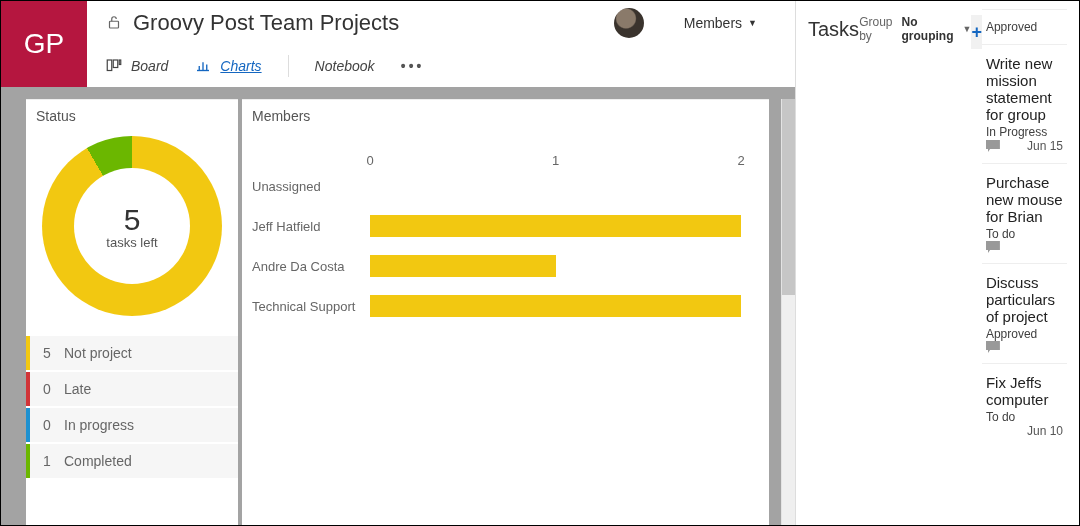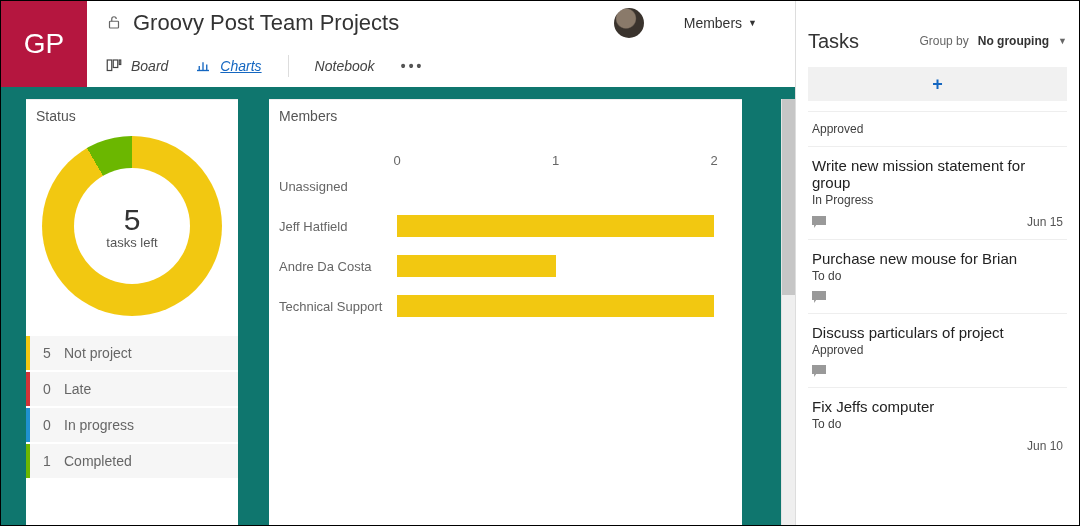--- a/index.html
+++ b/index.html
@@ -69,23 +69,23 @@
     color: #444; cursor: pointer;
   }
   .tab.active { color: #1567c1; text-decoration: underline; }
   .tab-divider { width: 1px; height: 22px; background: #ddd; }
   .more-dots { letter-spacing: 3px; font-weight: bold; color: #555; }
 
   
   .content-row {
     flex: 1;
     display: flex;
-    gap: 31px;
+    gap: 4px;
     padding: 12px 0 0 0;
-    background: #0f766e;
+    background: #a3a3a3;
     min-height: 0;
   }
   .card {
     background: #fff;
     border-top: 1px solid #eee;
   }
   .status-card {
     width: 212px;
     margin-left: 25px;
     display: flex;
@@ -134,41 +134,40 @@
     width: 14px; background: #efefef;
     display: flex; flex-direction: column;
     border-left: 1px solid #e3e3e3;
   }
   .vscroll .thumb { background: #c6c6c6; width: 100%; }
 
   
   .right-panel {
     width: 284px;
     border-left: 1px solid #ddd;
-    display: flex; flex-direction: column;
-    padding: 20px 12px 0 12px;
+    display: flex; flex-direction: row;
+    padding: 8px 12px 0 12px;
   }
   .rp-head { display: flex; align-items: center; height: 40px; }
   .rp-title { font-size: 20px; font-weight: 400; color: #333; flex: 1; }
   .rp-group { font-size: 12px; color: #666; display: flex; align-items: center; gap: 9px;}
   .rp-group-val { color: #333; font-weight: 600;}
   .add-task {
     height: 34px; background: #f1f1f1; color: #1567c1;
     display: flex; align-items: center; justify-content: center;
     font-size: 18px; font-weight: bold; margin: 6px 0 10px; cursor: pointer;
   }
   .task-card {
     border-top: 1px solid #eee;
     padding: 10px 4px 10px 4px;
   }
   .task-title { font-size: 15px; color: #222; margin-bottom: 2px;}
   .task-status { font-size: 12px; color: #404040; }
   .task-meta {
     display: flex; align-items: center; justify-content: space-between;
-    margin-top: 8px;
   }
   .comment-icon { width: 14px; height: 12px; background: #999; position: relative;
     clip-path: polygon(0 0,100% 0,100% 75%,30% 75%,15% 100%,15% 75%,0 75%);
   }
   .task-date { font-size: 12px; color: #555; }
 
   
   .icon-svg { width: 18px; height: 18px; }
 </style>
 </head>

